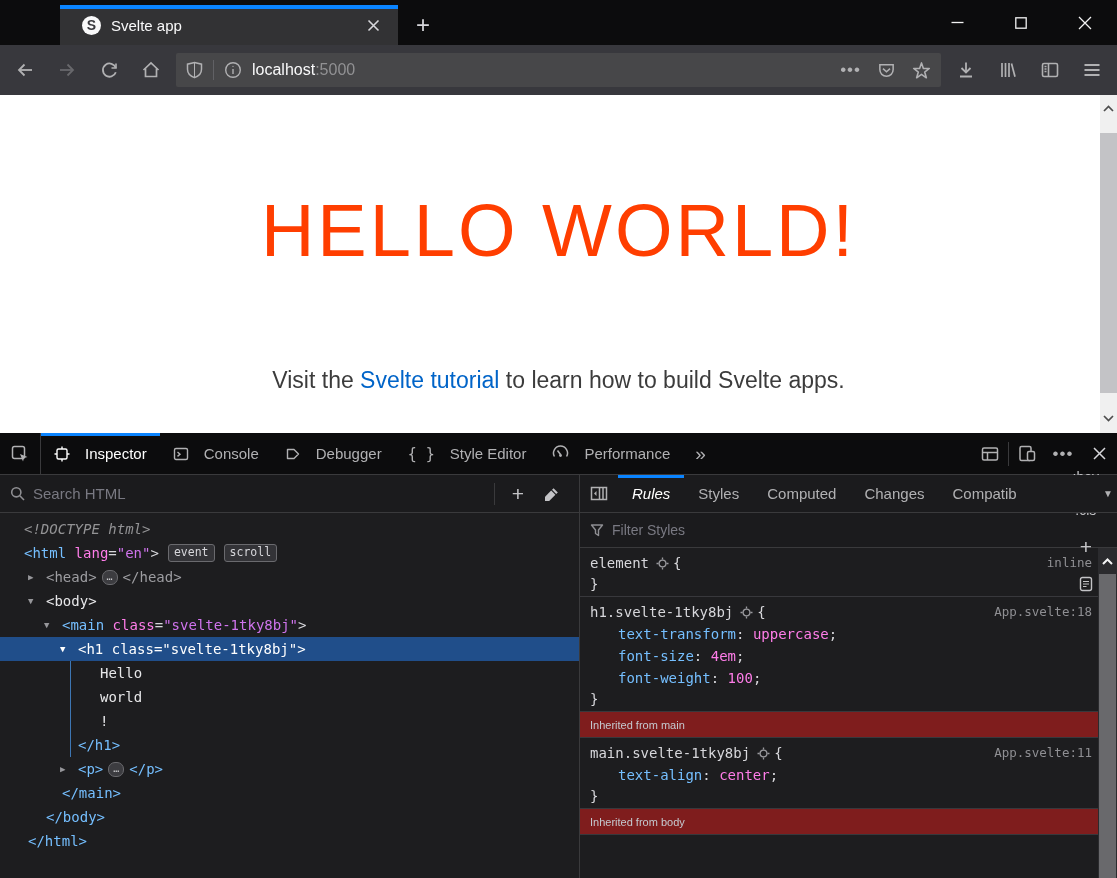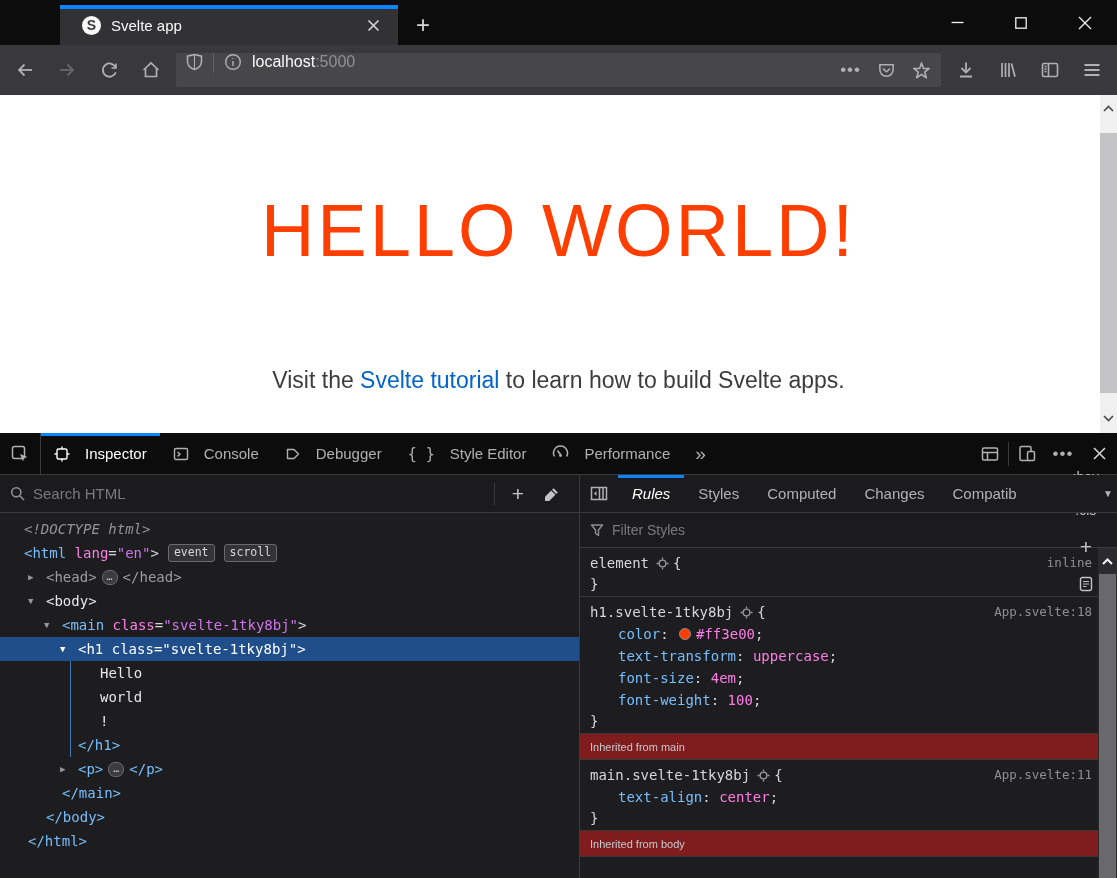--- a/index.html
+++ b/index.html
@@ -19,21 +19,21 @@
   .newtab-btn { position: absolute; left: 408px; top: 10px; width: 30px; height: 30px; color: #d7d7db;
                 font-size: 24px; font-weight: 300; display: flex; align-items: center; justify-content: center; }
   .win-controls { position: absolute; right: 0; top: 0; height: 45px; display: flex; }
   .win-btn { width: 64px; height: 45px; display: flex; align-items: center; justify-content: center; color: #f3f3f3; }
 
   
   .navbar { height: 50px; background: #38383d; display: flex; align-items: center; padding: 0 10px; }
   .nav-icon { width: 30px; height: 30px; display: flex; align-items: center; justify-content: center; color: #b1b1b3; flex: none; }
   .nav-icon + .nav-icon { margin-left: 12px; }
   .urlbar { flex: 1; height: 34px; background: #474749; border-radius: 2px; margin: 0 10px;
-            display: flex; padding: 0 10px; }
+            display: flex; align-items: center; padding: 0 10px; }
   .url-sep { width: 1px; height: 20px; background: #616165; margin: 0 10px; }
   .url-text { font-size: 16px; color: #f9f9fa; margin-left: 10px; }
   .url-port { color: #919193; }
   .urlbar-right { margin-left: auto; display: flex; align-items: center; gap: 16px; color: #b1b1b3; }
   .meatball { font-size: 17px; letter-spacing: 1px; color: #b1b1b3; line-height: 10px; }
 
   
   .content { height: 338px; background: #ffffff; position: relative; text-align: center; overflow: hidden; }
   .hero { margin-top: 96px; font-size: 74px; font-weight: 100; letter-spacing: 3px; color: #ff3e00; line-height: 1.08; }
   .tagline { margin-top: 96px; font-size: 23px; font-weight: 300; color: #3c3c3c; }
@@ -428,21 +428,20 @@
                 <span class="selector">h1.svelte-1tky8bj</span>
                 <span>
                   <svg class="target-icon" width="13" height="13" viewBox="0 0 13 13" fill="none" stroke="#9a9a9e" stroke-width="1.3">
                     <circle cx="6.5" cy="6.5" r="3.4"></circle>
                     <path d="M6.5 0.5 V2.6 M6.5 10.4 V12.5 M0.5 6.5 H2.6 M10.4 6.5 H12.5"></path>
                   </svg>
                 </span>
                 <span class="brace">{</span>
                 <span class="rule-link">App.svelte:18</span>
               </div>
-              <div class="decl"><span class="prop-name">color</span><span class="punct">: </span><span class="swatch" style="background: rgb(255, 62, 0);"></span><span class="prop-value">#ff3e00</span><span class="punct">;</span></div>
               <div class="decl"><span class="prop-name">text-transform</span><span class="punct">: </span><span class="prop-value">uppercase</span><span class="punct">;</span></div>
               <div class="decl"><span class="prop-name">font-size</span><span class="punct">: </span><span class="prop-value">4em</span><span class="punct">;</span></div>
               <div class="decl"><span class="prop-name">font-weight</span><span class="punct">: </span><span class="prop-value">100</span><span class="punct">;</span></div>
               <div class="close-brace">}</div>
             </div>
             <div class="inherit-header">Inherited from main</div>
             <div class="rule">
               <div class="rule-line">
                 <span class="selector">main.svelte-1tky8bj</span>
                 <span>

